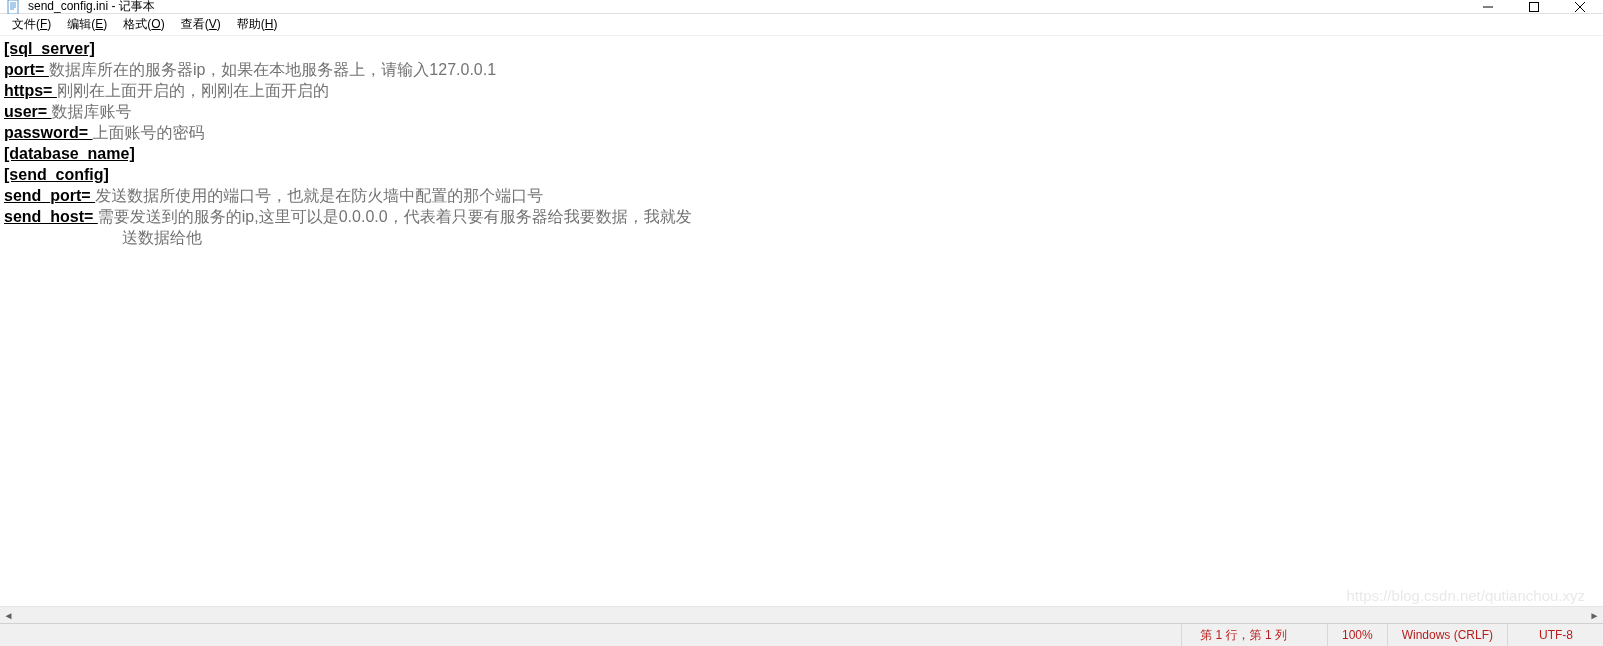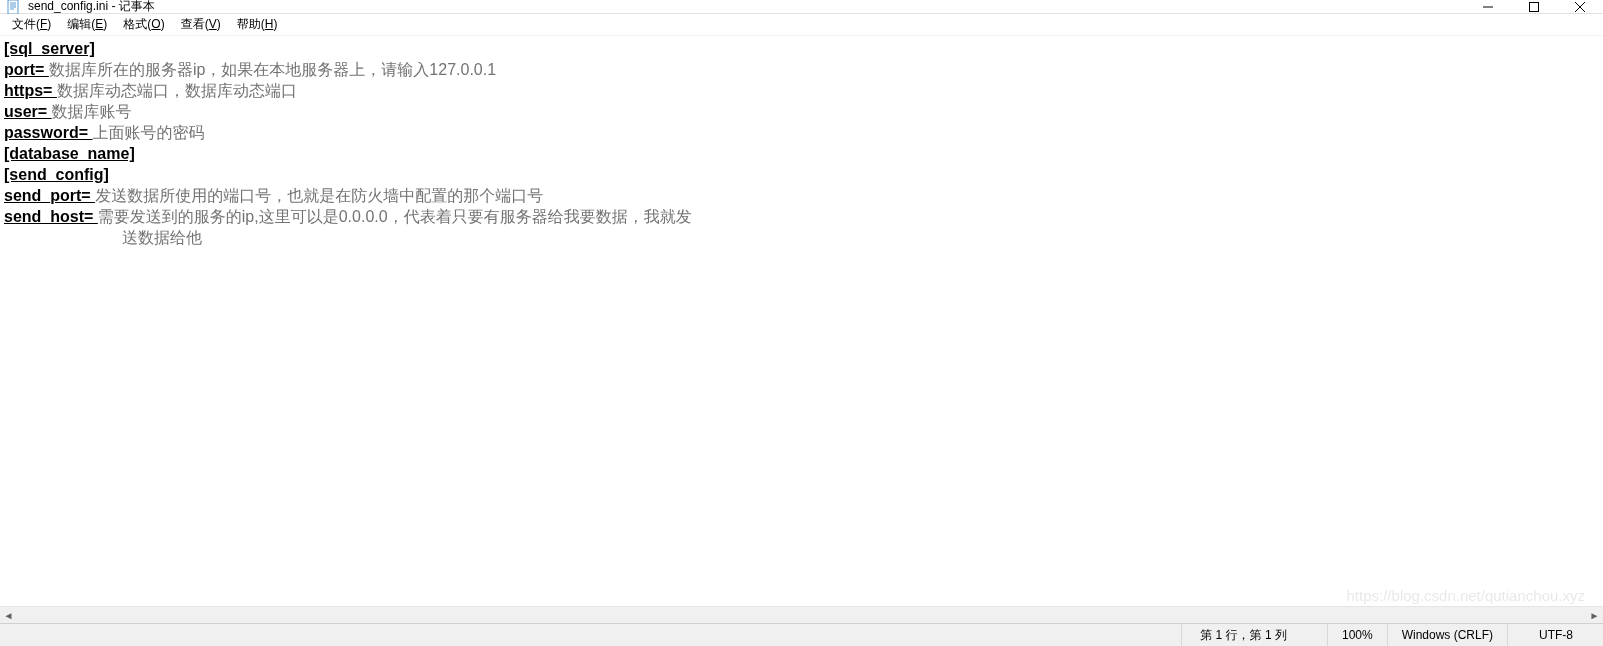--- a/index.html
+++ b/index.html
@@ -77,21 +77,21 @@
     .hscroll .arrow.left { left:0; }
     .hscroll .arrow.right { right:0; }
     .statusbar {
       height: 23px;
       background: #f0f0f0;
       border-top: 1px solid #d0d0d0;
       display: flex;
       justify-content: flex-end;
       align-items: center;
       font-size: 12px;
-      color: #000000;
+      color: #b91c1c;
     }
     .status-cell {
       padding: 0 14px;
       border-left: 1px solid #d8d8d8;
       height: 100%;
       display: flex;
       align-items: center;
     }
     .status-cell.first { border-left: 1px solid #d8d8d8; padding-left: 18px; padding-right: 40px;}
     .watermark {
@@ -144,21 +144,21 @@
   <div class="menubar-item">文件(<span class="ul">F</span>)</div>
   <div class="menubar-item">编辑(<span class="ul">E</span>)</div>
   <div class="menubar-item">格式(<span class="ul">O</span>)</div>
   <div class="menubar-item">查看(<span class="ul">V</span>)</div>
   <div class="menubar-item">帮助(<span class="ul">H</span>)</div>
 </div>
 
 <div class="editor">
   <div class="line"><span class="k">[sql_server]</span></div>
   <div class="line"><span class="k">port= </span><span class="r">数据库所在的服务器ip，如果在本地服务器上，请输入127.0.0.1</span></div>
-  <div class="line"><span class="k">https= </span><span class="r">数据库动态端口，数据库动态端口</span></div>
+  <div class="line"><span class="k">https= </span><span class="r">刚刚在上面开启的，刚刚在上面开启的</span></div>
   <div class="line"><span class="k">user= </span><span class="r">数据库账号</span></div>
   <div class="line"><span class="k">password= </span><span class="r">上面账号的密码</span></div>
   <div class="line"><span class="k">[database_name]</span></div>
   <div class="line"><span class="k">[send_config]</span></div>
   <div class="line"><span class="k">send_port= </span><span class="r">发送数据所使用的端口号，也就是在防火墙中配置的那个端口号</span></div>
   <div class="line"><span class="k">send_host= </span><span class="r">需要发送到的服务的ip,这里可以是0.0.0.0，代表着只要有服务器给我要数据，我就发</span></div>
   <div class="line"><span class="indent"></span><span class="r">送数据给他</span></div>
 </div>
 
 <div class="hscroll">

